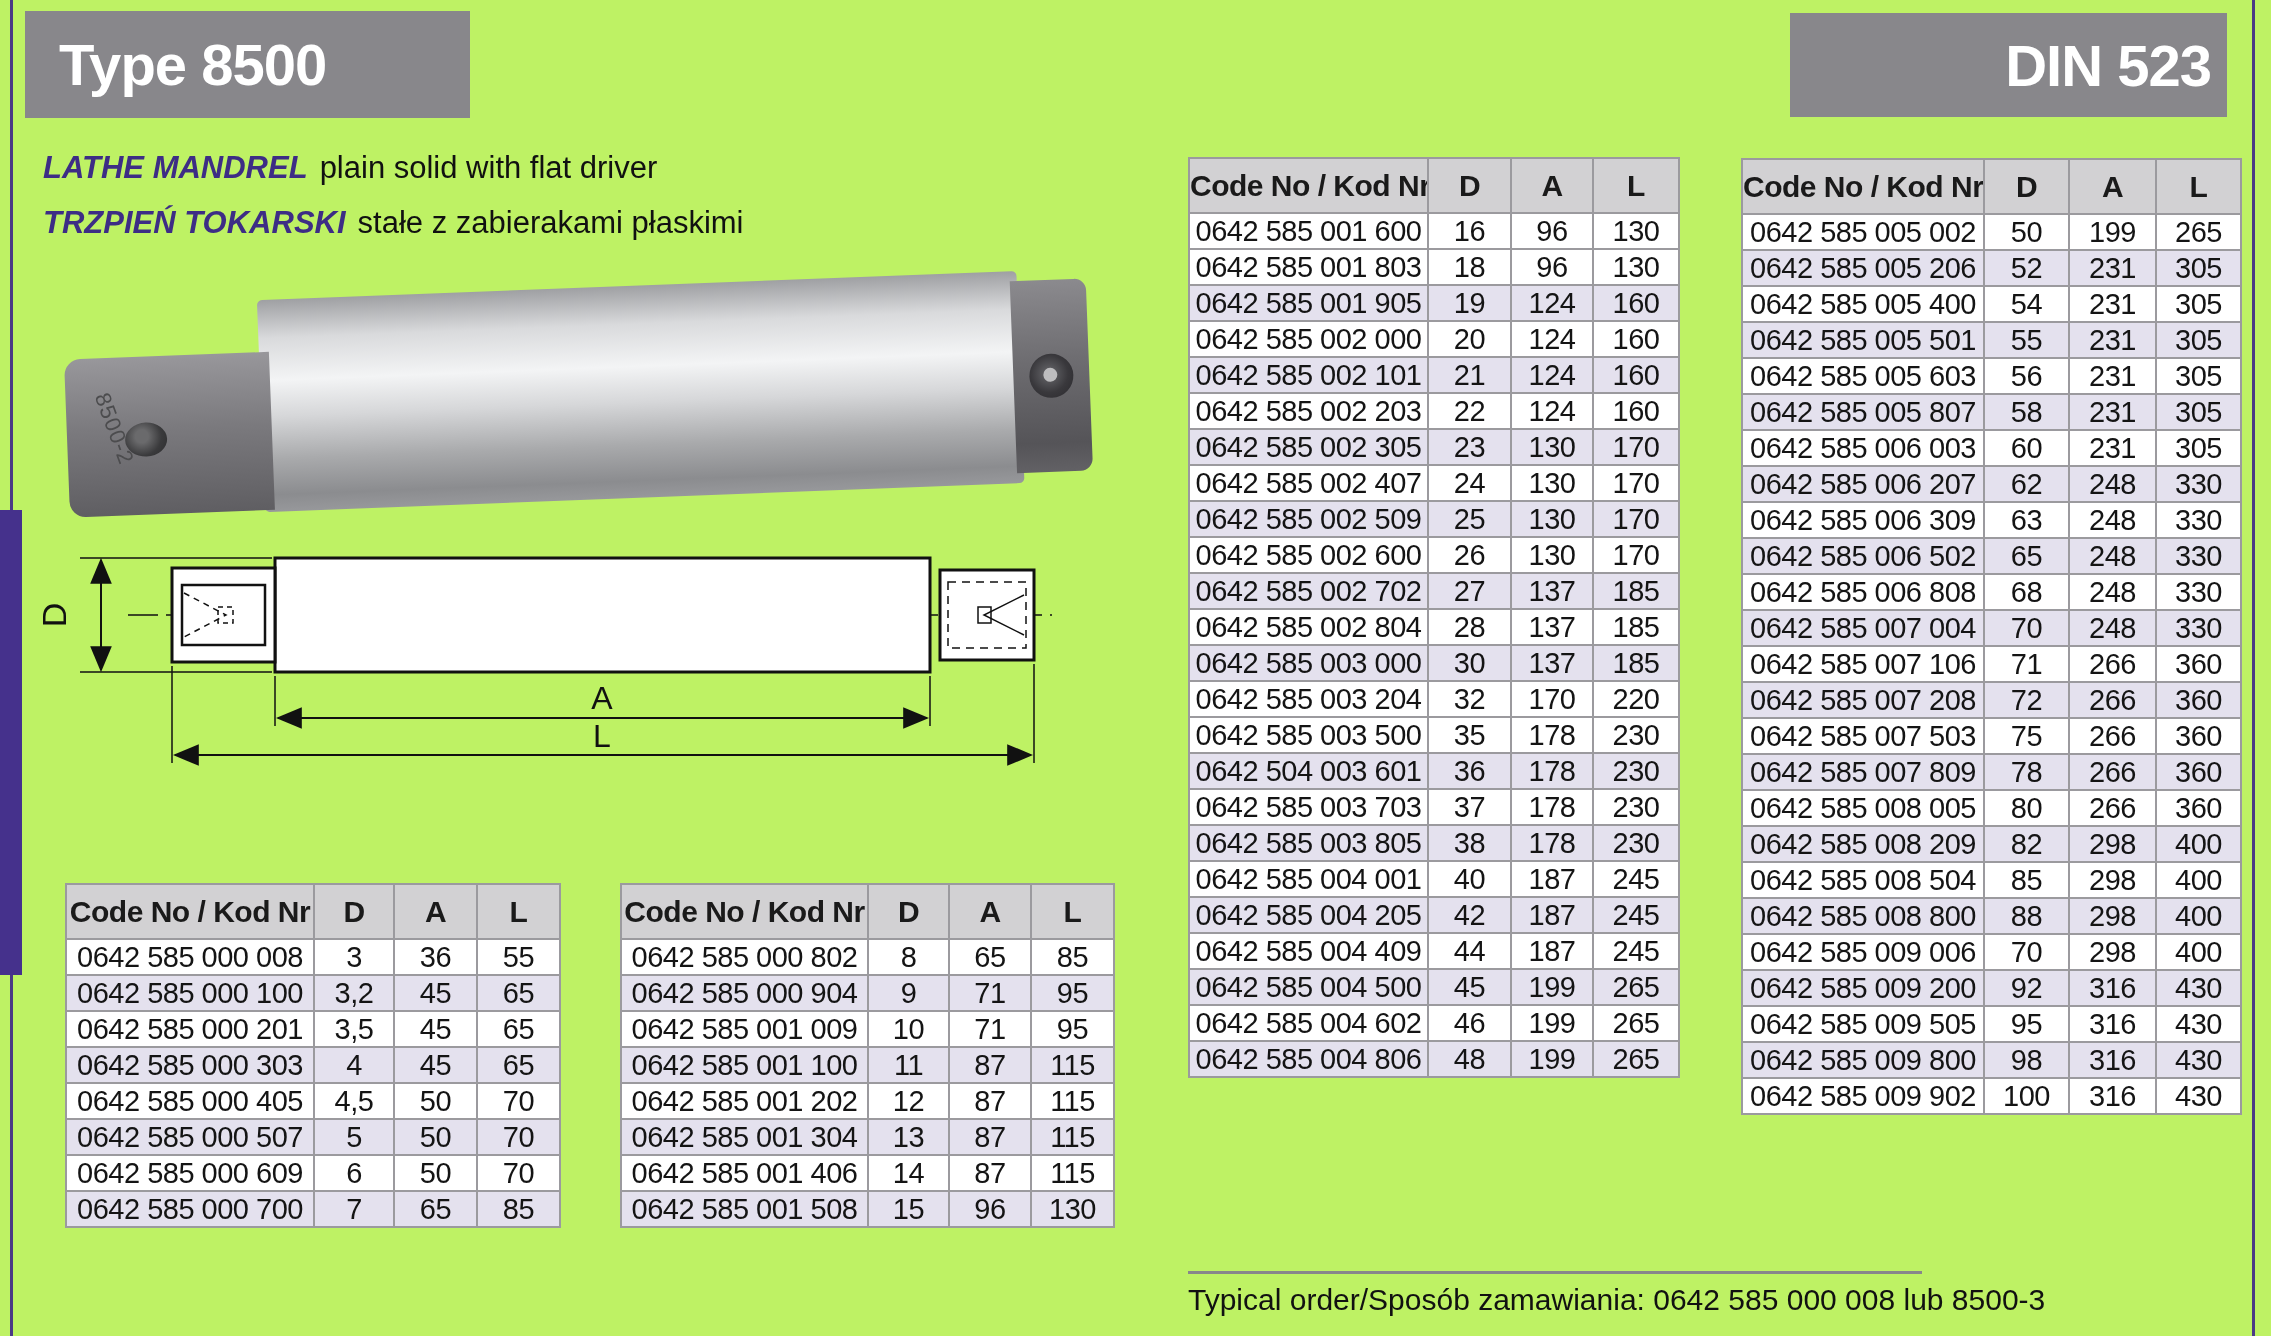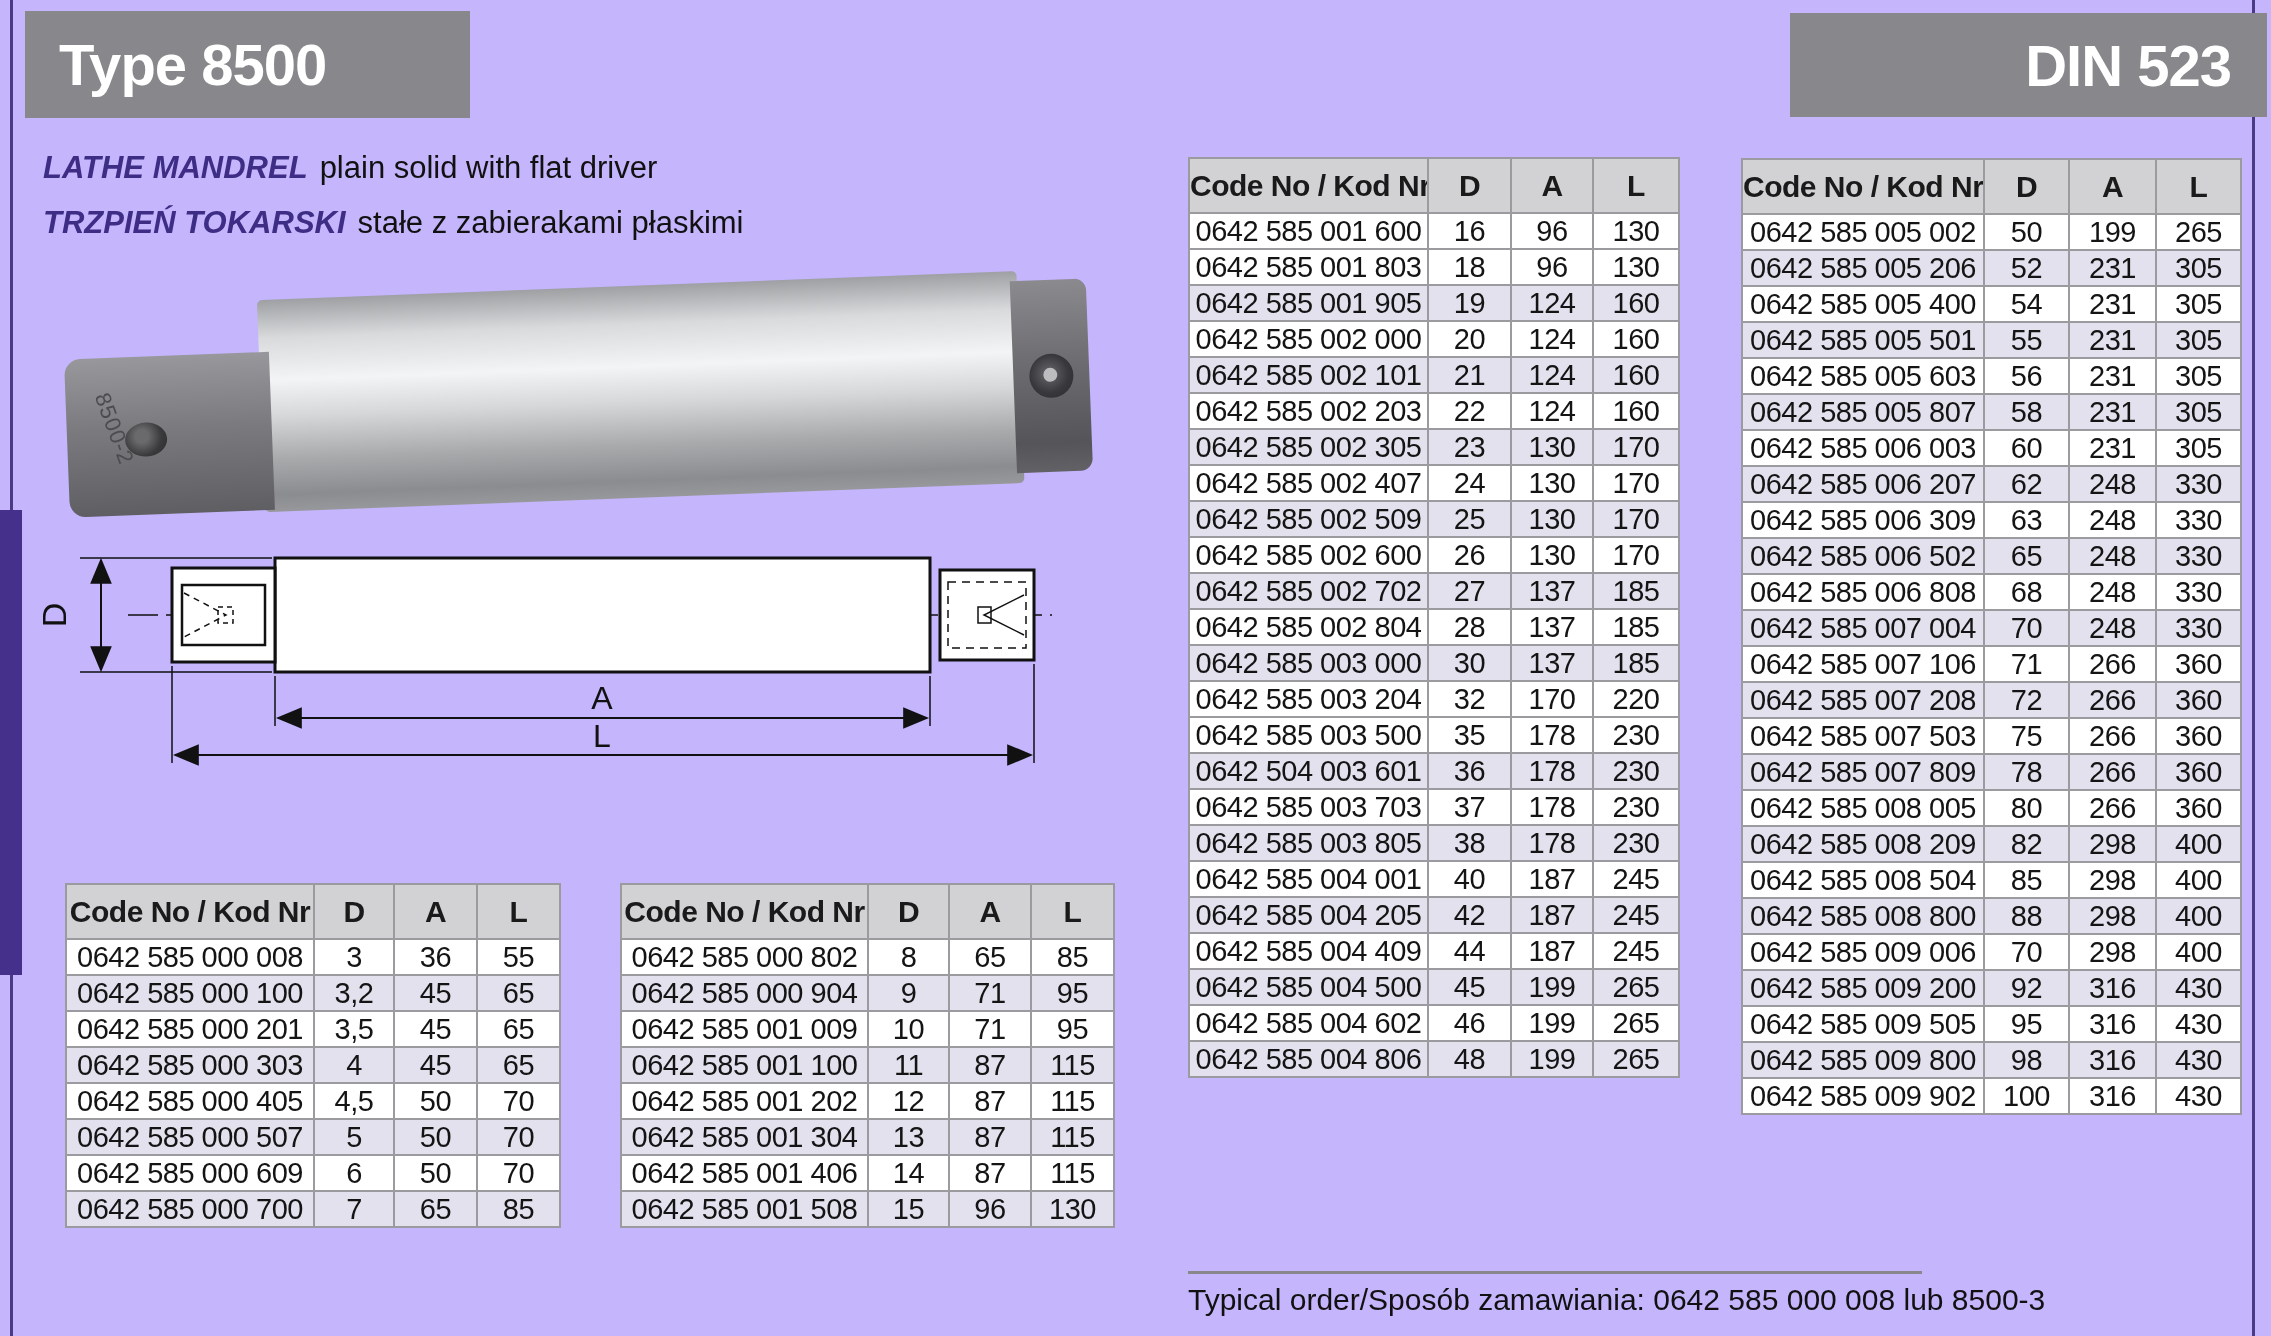--- a/index.html
+++ b/index.html
@@ -1,28 +1,28 @@
 <!DOCTYPE html>
 <html><head>
 <meta charset="utf-8">
 <style>
   * { margin:0; padding:0; box-sizing:border-box; }
   html,body { background:#ffffff; }
   body { font-family:"Liberation Sans", sans-serif; }
-  .page { position:relative; width:2271px; height:1336px; background:#c4b5fd; overflow:hidden; }
+  .page { position:relative; width:2271px; height:1336px; background:#bef264; overflow:hidden; }
 
   .vrule { position:absolute; top:0; height:1336px; background:#4a3a85; }
   .vrule.left { left:10px; width:3px; }
   .vrule.right { left:2252px; width:3px; }
   .accent-strip { position:absolute; left:0; top:510px; width:22px; height:465px; background:#45318c; }
 
   .banner { position:absolute; background:#88878b; color:#fff; font-weight:bold; font-size:58px;
             display:flex; align-items:center; letter-spacing:-1px; }
   .banner.type { left:25px; top:11px; width:445px; height:107px; padding-left:34px; }
-  .banner.din  { left:1790px; top:13px; width:477px; height:104px; justify-content:flex-end; padding-right:36px; }
+  .banner.din  { left:1790px; top:13px; width:437px; height:104px; justify-content:flex-end; padding-right:16px; }
 
   .subtitle { position:absolute; left:43px; font-size:31px; color:#111; white-space:nowrap; }
   .subtitle.s1 { top:150px; }
   .subtitle.s2 { top:205px; }
   .subtitle .lead { color:#3d2d85; font-weight:bold; margin-right:12px;font-style:italic; }
 
   
   .photo { position:absolute; left:66px; top:288px; width:1024px; height:227px; transform:rotate(-2.2deg); }
   .cap-left { position:absolute; left:0; top:52px; width:205px; height:158px; border-radius:16px 0 0 16px;
               background:linear-gradient(180deg,#98979b,#7b7a7e 45%,#5f5e62); }

